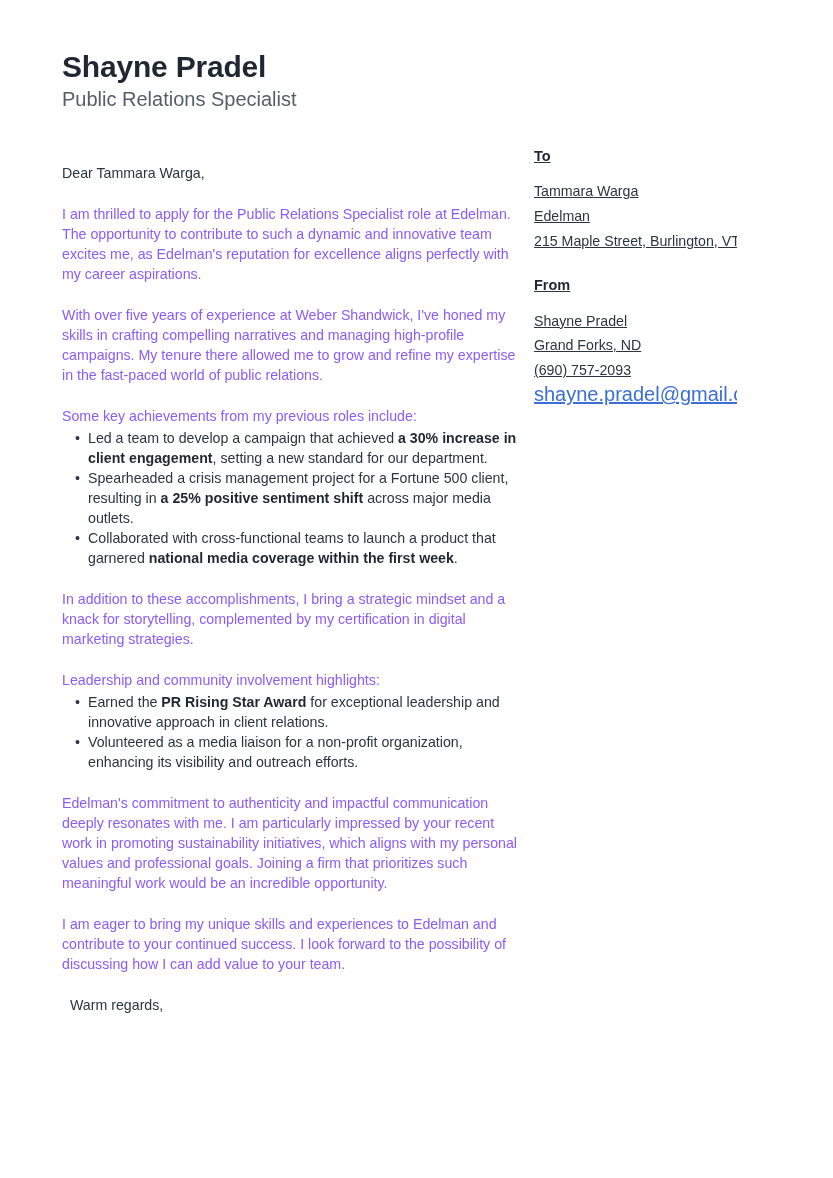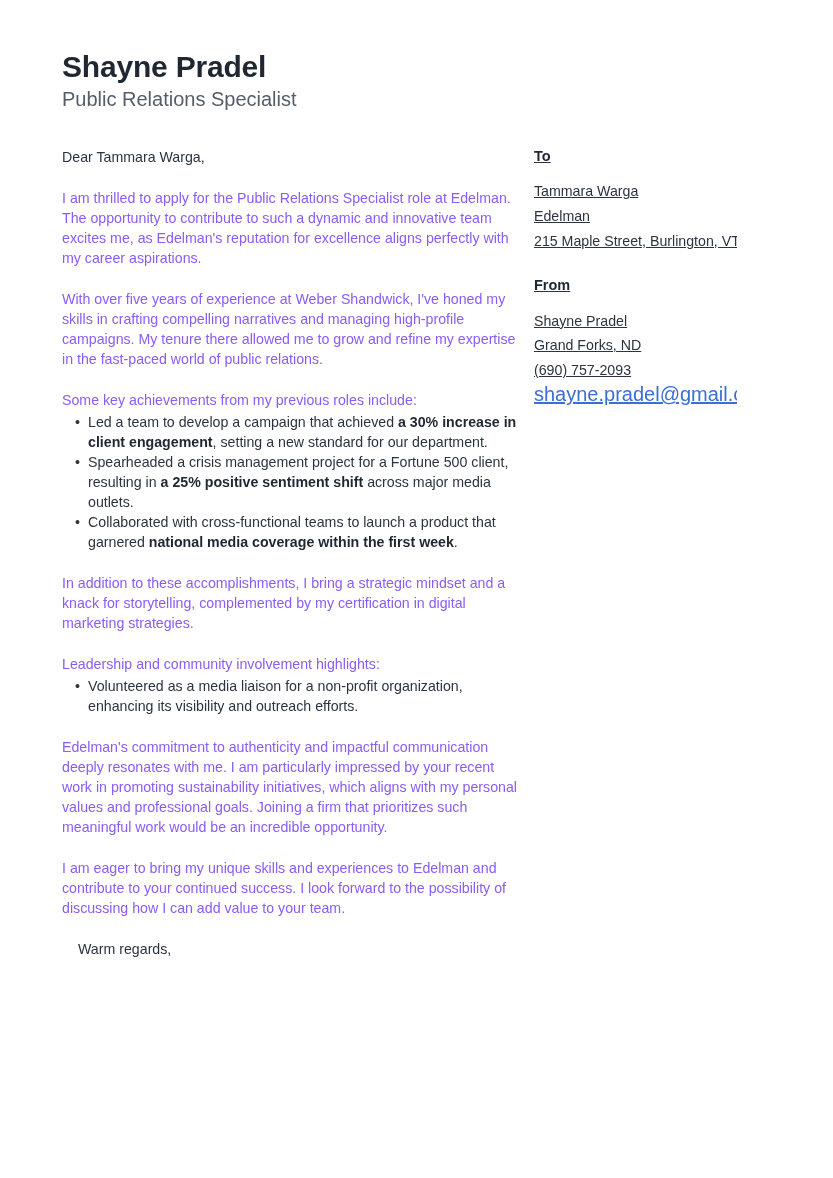--- a/index.html
+++ b/index.html
@@ -52,21 +52,21 @@
   .letter-body {
     position: absolute;
     left: 62px;
     top: 147px;
     width: 460px;
   }
   .salutation {
     font-size: 14.2px;
     line-height: 20px;
     color: #2b3440;
-    margin: 0 0 21px 0;
+    margin: 16px 0 21px 0;
   }
   .para {
     font-size: 14.2px;
     line-height: 20px;
     color: #8b5cf6;
     margin: 0 0 21px 0;
   }
   .para.tight-below {
     margin-bottom: 2px;
   }
@@ -93,21 +93,21 @@
     color: #2b3440;
   }
   b, strong {
     font-weight: bold;
     color: #1f2733;
   }
   .closing {
     font-size: 14.2px;
     line-height: 20px;
     color: #2b3440;
-    margin: 16px;
+    margin: 8px;
   }
 
   
   .contact-column {
     position: absolute;
     left: 534px;
     top: 148px;
     width: 230px;
     text-decoration: underline;
   }
@@ -167,20 +167,23 @@
         <span>Collaborated with cross-functional teams to launch a product that garnered </span><b>national media coverage within the first week</b><span>.</span>
       </li>
     </ul>
 
     <p class="para">In addition to these accomplishments, I bring a strategic mindset and a knack for storytelling, complemented by my certification in digital marketing strategies.</p>
 
     <p class="para tight-below">Leadership and community involvement highlights:</p>
 
     <ul class="bullet-list">
       <li>
+        <span>Earned the </span><b>PR Rising Star Award</b><span> for exceptional leadership and innovative approach in client relations.</span>
+      </li>
+      <li>
         <span>Volunteered as a media liaison for a non-profit organization, enhancing its visibility and outreach efforts.</span><b></b><span></span>
       </li>
     </ul>
 
     <p class="para">Edelman's commitment to authenticity and impactful communication deeply resonates with me. I am particularly impressed by your recent work in promoting sustainability initiatives, which aligns with my personal values and professional goals. Joining a firm that prioritizes such meaningful work would be an incredible opportunity.</p>
 
     <p class="para">I am eager to bring my unique skills and experiences to Edelman and contribute to your continued success. I look forward to the possibility of discussing how I can add value to your team.</p>
 
     <p class="closing">Warm regards,</p>
   </div>

